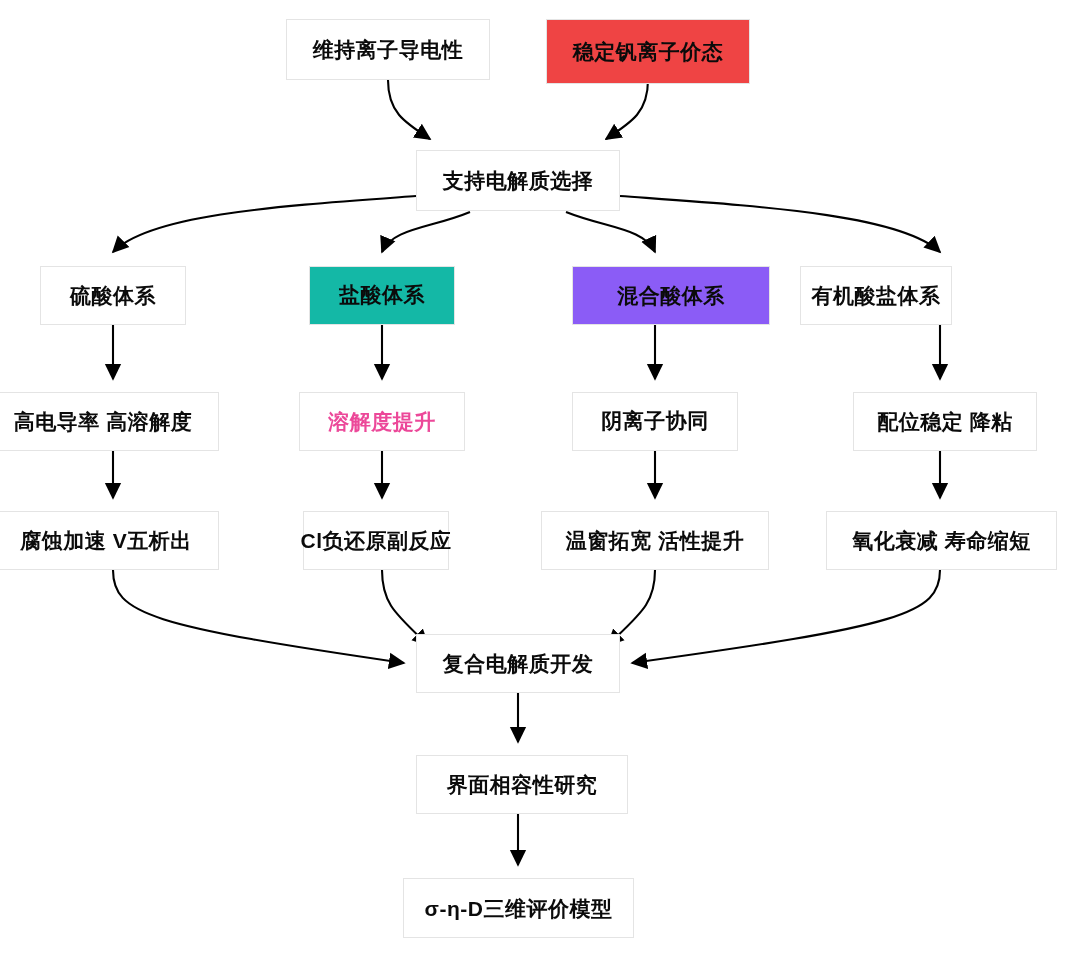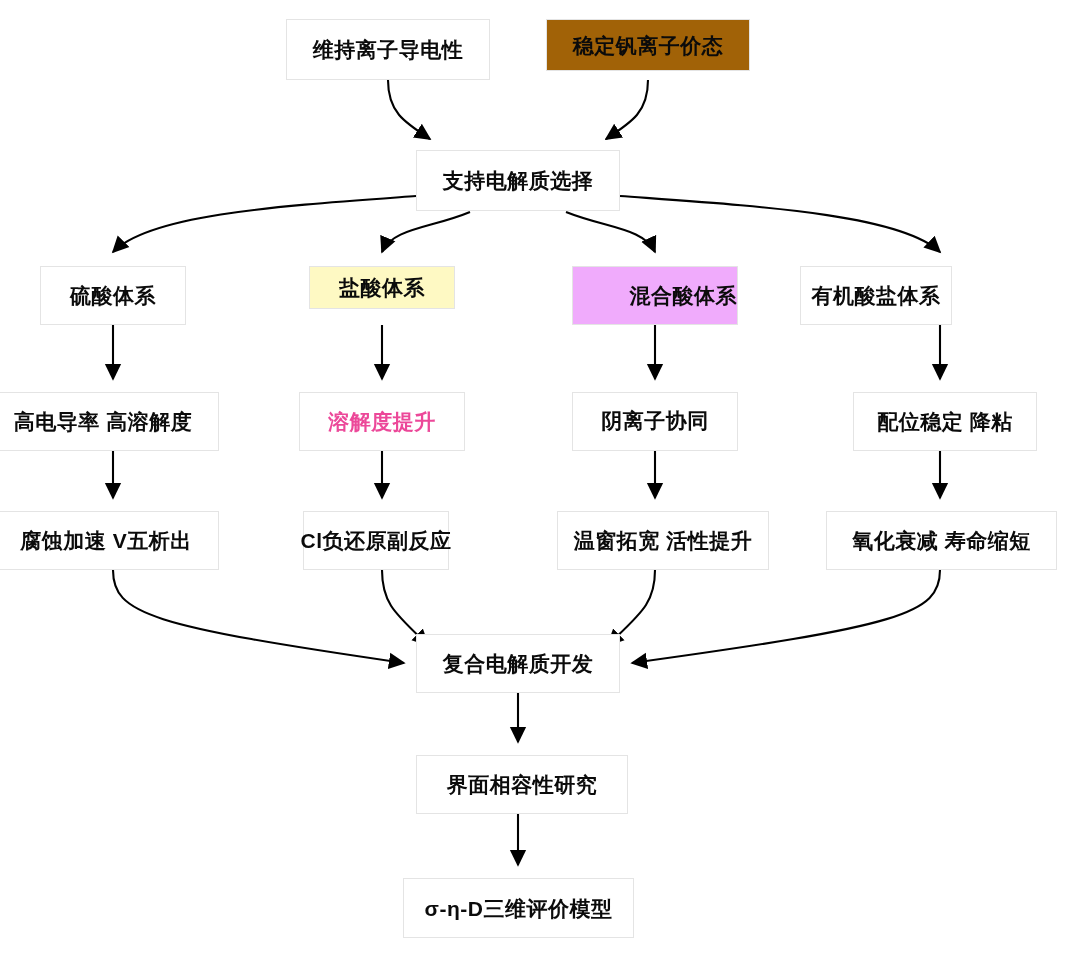--- a/index.html
+++ b/index.html
@@ -80,33 +80,33 @@
       <path d="M 655,570 C 655,604 640,614 608,645"></path>
       <path d="M 940,570 C 940,614 900,626 632,663"></path>
 
       <path d="M 518,693 L 518,742"></path>
       <path d="M 518,814 L 518,865"></path>
     </g>
   </svg>
 <div class="node" style="left: 286px; top: 19px; width: 204px; height: 61px; background: rgb(255, 255, 255); border-color: rgb(228, 228, 228); color: rgb(11, 11, 11);">
       <span>维持离子导电性</span>
     </div>
-    <div class="node" style="left: 546px; top: 19px; width: 204px; height: 52px; background: #a16207; border-color: rgb(228, 228, 228); color: rgb(11, 11, 11);">
+    <div class="node" style="left: 546px; top: 19px; width: 204px; height: 65px; background: #ef4444; border-color: rgb(228, 228, 228); color: rgb(11, 11, 11);">
       <span>稳定钒离子价态</span>
     </div>
     <div class="node" style="left: 416px; top: 150px; width: 204px; height: 61px; background: rgb(255, 255, 255); border-color: rgb(228, 228, 228); color: rgb(11, 11, 11);">
       <span>支持电解质选择</span>
     </div>
     <div class="node" style="left: 40px; top: 266px; width: 146px; height: 59px; background: rgb(255, 255, 255); border-color: rgb(228, 228, 228); color: rgb(11, 11, 11);">
       <span>硫酸体系</span>
     </div>
-    <div class="node" style="left: 309px; top: 266px; width: 146px; height: 43px; background: #fef9c3; border-color: rgb(228, 228, 228); color: rgb(11, 11, 11);">
+    <div class="node" style="left: 309px; top: 266px; width: 146px; height: 59px; background: #14b8a6; border-color: rgb(228, 228, 228); color: rgb(11, 11, 11); font-family: Liberation Serif, serif;">
       <span>盐酸体系</span>
     </div>
-    <div class="node" style="left: 572px; top: 266px; width: 166px; height: 59px; background: #f0abfc; border-color: rgb(228, 228, 228); color: rgb(11, 11, 11); justify-content: flex-end;">
+    <div class="node" style="left: 572px; top: 266px; width: 198px; height: 59px; background: #8b5cf6; border-color: rgb(228, 228, 228); color: rgb(11, 11, 11);">
       <span>混合酸体系</span>
     </div>
     <div class="node" style="left: 800px; top: 266px; width: 152px; height: 59px; background: rgb(255, 255, 255); border-color: rgb(228, 228, 228); color: rgb(11, 11, 11);">
       <span>有机酸盐体系</span>
     </div>
     <div class="node" style="left: -13px; top: 392px; width: 232px; height: 59px; background: rgb(255, 255, 255); border-color: rgb(228, 228, 228); color: rgb(11, 11, 11);">
       <span>高电导率 高溶解度</span>
     </div>
     <div class="node" style="left: 299px; top: 392px; width: 166px; height: 59px; background: rgb(255, 255, 255); border-color: rgb(228, 228, 228); color: #ec4899;">
       <span>溶解度提升</span>
@@ -116,21 +116,21 @@
     </div>
     <div class="node" style="left: 853px; top: 392px; width: 184px; height: 59px; background: rgb(255, 255, 255); border-color: rgb(228, 228, 228); color: rgb(11, 11, 11);">
       <span>配位稳定 降粘</span>
     </div>
     <div class="node" style="left: -7px; top: 511px; width: 226px; height: 59px; background: rgb(255, 255, 255); border-color: rgb(228, 228, 228); color: rgb(11, 11, 11);">
       <span>腐蚀加速 V五析出</span>
     </div>
     <div class="node" style="left: 303px; top: 511px; width: 146px; height: 59px; background: rgb(255, 255, 255); border-color: rgb(228, 228, 228); color: rgb(11, 11, 11);">
       <span>Cl负还原副反应</span>
     </div>
-    <div class="node" style="left: 541px; top: 511px; width: 212px; height: 59px; background: rgb(255, 255, 255); border-color: rgb(228, 228, 228); color: rgb(11, 11, 11); margin-left: 16px;">
+    <div class="node" style="left: 541px; top: 511px; width: 228px; height: 59px; background: rgb(255, 255, 255); border-color: rgb(228, 228, 228); color: rgb(11, 11, 11);">
       <span>温窗拓宽 活性提升</span>
     </div>
     <div class="node" style="left: 826px; top: 511px; width: 231px; height: 59px; background: rgb(255, 255, 255); border-color: rgb(228, 228, 228); color: rgb(11, 11, 11);">
       <span>氧化衰减 寿命缩短</span>
     </div>
     <div class="node" style="left: 416px; top: 634px; width: 204px; height: 59px; background: rgb(255, 255, 255); border-color: rgb(228, 228, 228); color: rgb(11, 11, 11);">
       <span>复合电解质开发</span>
     </div>
     <div class="node" style="left: 416px; top: 755px; width: 212px; height: 59px; background: rgb(255, 255, 255); border-color: rgb(228, 228, 228); color: rgb(11, 11, 11);">
       <span>界面相容性研究</span>

